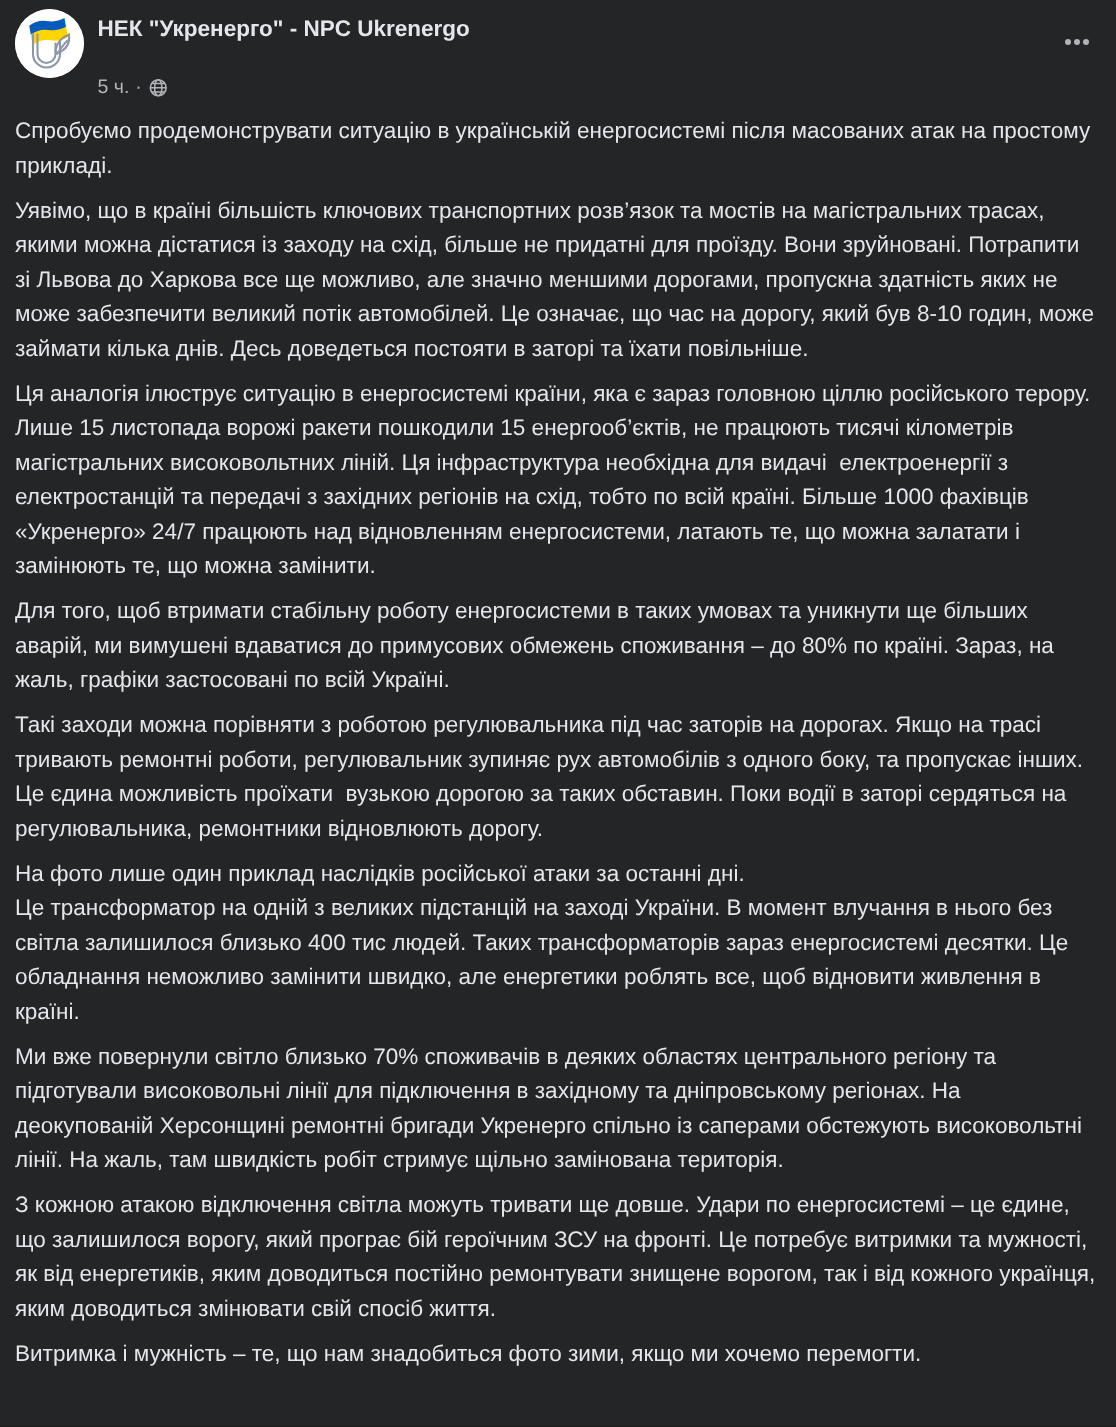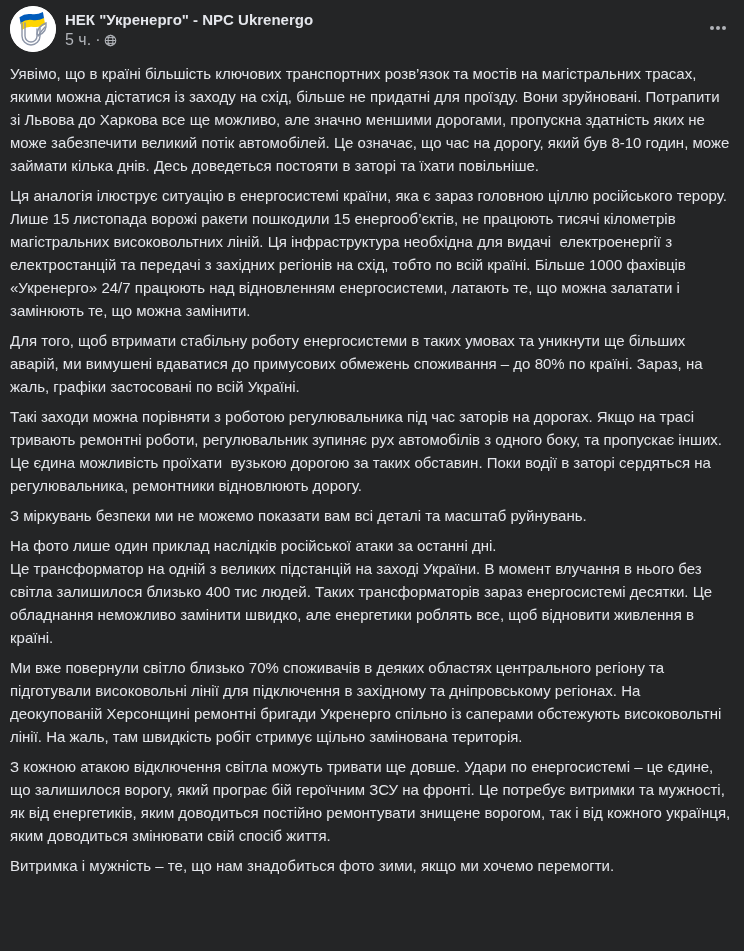--- a/index.html
+++ b/index.html
@@ -41,23 +41,23 @@
     font-weight: 700;
     color: #e4e6eb;
     line-height: 20px;
     cursor: pointer;
     white-space: nowrap;
   }
   .sub-row {
     display: flex;
     align-items: center;
     gap: 4px;
-    margin-top: 2px;
+    margin-top: 20px;
     color: #b0b3b8;
-    font-size: 16px;
+    font-size: 13px;
     line-height: 16px;
     text-align: right;
   }
   .timestamp { cursor: pointer; }
   .globe { display: inline-block; width: 13px; height: 13px; }
   .menu-btn {
     position: absolute;
     right: 10px; top: 12px;
     width: 32px; height: 32px;
     border: none;
@@ -128,25 +128,25 @@
       <svg width="20" height="20" viewBox="0 0 20 20">
         <circle cx="4" cy="10" r="2" fill="#b0b3b8"></circle>
         <circle cx="10" cy="10" r="2" fill="#b0b3b8"></circle>
         <circle cx="16" cy="10" r="2" fill="#b0b3b8"></circle>
       </svg>
     </button>
 
   </div>
 
   <div class="post-text">
+      <div class="para">Спробуємо продемонструвати ситуацію в українській енергосистемі після масованих атак на простому прикладі.</div>
       <div class="para">Уявімо, що в країні більшість ключових транспортних розв’язок та мостів на магістральних трасах, якими можна дістатися із заходу на схід, більше не придатні для проїзду. Вони зруйновані. Потрапити зі Львова до Харкова все ще можливо, але значно меншими дорогами, пропускна здатність яких не може забезпечити великий потік автомобілей. Це означає, що час на дорогу, який був 8-10 годин, може займати кілька днів. Десь доведеться постояти в заторі та їхати повільніше.</div>
       <div class="para">Ця аналогія ілюструє ситуацію в енергосистемі країни, яка є зараз головною ціллю російського терору. Лише 15 листопада ворожі ракети пошкодили 15 енергооб’єктів, не працюють тисячі кілометрів магістральних високовольтних ліній. Ця інфраструктура необхідна для видачі  електроенергії з електростанцій та передачі з західних регіонів на схід, тобто по всій країні. Більше 1000 фахівців «Укренерго» 24/7 працюють над відновленням енергосистеми, латають те, що можна залатати і замінюють те, що можна замінити.</div>
       <div class="para">Для того, щоб втримати стабільну роботу енергосистеми в таких умовах та уникнути ще більших аварій, ми вимушені вдаватися до примусових обмежень споживання – до 80% по країні. Зараз, на жаль, графіки застосовані по всій Україні.</div>
       <div class="para">Такі заходи можна порівняти з роботою регулювальника під час заторів на дорогах. Якщо на трасі тривають ремонтні роботи, регулювальник зупиняє рух автомобілів з одного боку, та пропускає інших. Це єдина можливість проїхати  вузькою дорогою за таких обставин. Поки водії в заторі сердяться на регулювальника, ремонтники відновлюють дорогу.</div>
-      <div class="para">З міркувань безпеки ми не можемо показати вам всі деталі та масштаб руйнувань.</div>
       <div class="para">На фото лише один приклад наслідків російської атаки за останні дні.
 Це трансформатор на одній з великих підстанцій на заході України. В момент влучання в нього без світла залишилося близько 400 тис людей. Таких трансформаторів зараз енергосистемі десятки. Це обладнання неможливо замінити швидко, але енергетики роблять все, щоб відновити живлення в країні.</div>
       <div class="para">Ми вже повернули світло близько 70% споживачів в деяких областях центрального регіону та  підготували високовольні лінії для підключення в західному та дніпровському регіонах. На деокупованій Херсонщині ремонтні бригади Укренерго спільно із саперами обстежують високовольтні лінії. На жаль, там швидкість робіт стримує щільно замінована територія.</div>
       <div class="para">З кожною атакою відключення світла можуть тривати ще довше. Удари по енергосистемі – це єдине, що залишилося ворогу, який програє бій героїчним ЗСУ на фронті. Це потребує витримки та мужності, як від енергетиків, яким доводиться постійно ремонтувати знищене ворогом, так і від кожного українця, яким доводиться змінювати свій спосіб життя.</div>
       <div class="para">Витримка і мужність – те, що нам знадобиться фото зими, якщо ми хочемо перемогти.</div>
     </div>
 
 </div>
 
 </body></html>

